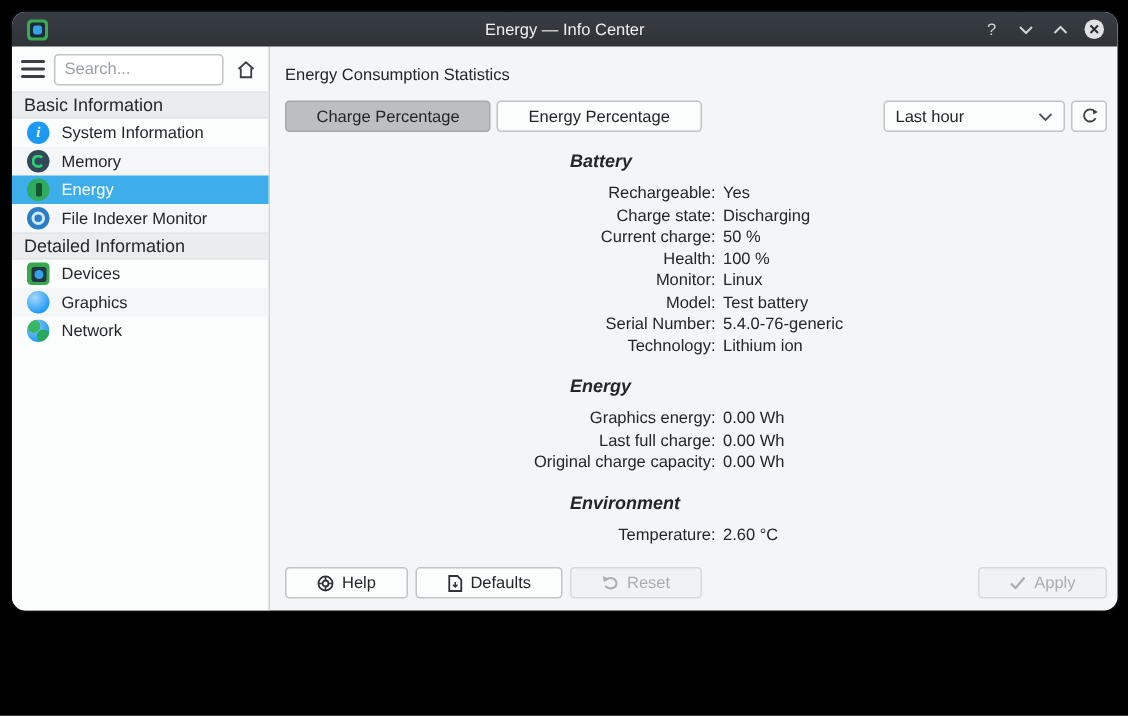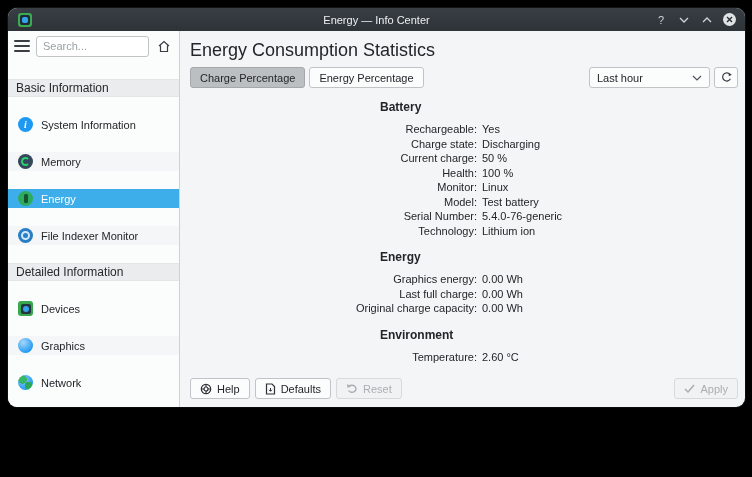--- a/index.html
+++ b/index.html
@@ -19,21 +19,21 @@
     border-radius:2px; background:#35a3e8; z-index:1; }
   .tb-title { position:absolute; left:0; right:0; text-align:center; pointer-events:none; }
   .tb-controls { margin-left:auto; display:flex; align-items:center; gap:9px; padding-right:9px; z-index:2; }
   .tb-btn { width:14px; height:14px; display:flex; align-items:center; justify-content:center;
     color:#cfd4d8; font-size:11px; cursor:default; }
   .tb-close { width:13px; height:13px; border-radius:50%; background:#dfe3e5;
     display:flex; align-items:center; justify-content:center; }
   
   .body-row { flex:1; display:flex; min-height:0; }
   .sidebar { width:172px; flex:none; background:#fbfcfc; border-right:1px solid #cfd2d4;
-    display:flex; flex-direction:column; font-size:11px; color:#232629;gap:18px; }
+    display:flex; flex-direction:column; font-size:11px; color:#232629; }
   .search-row { height:30px; flex:none; display:flex; align-items:center; padding:0 6px; gap:6px; }
   .hamburger { width:16px; height:12px; display:flex; flex-direction:column; justify-content:space-between; flex:none; }
   .hamburger i { display:block; height:2px; background:#3a3f44; border-radius:1px; }
   .search-input { flex:1; height:21px; border:1px solid #bfc4c6; border-radius:3px;
     background:#fff; font:inherit; font-size:11px; padding:0 6px; color:#232629; min-width:0; }
   .search-input::placeholder { color:#9aa0a4; }
   .home-btn { width:18px; height:18px; flex:none; display:flex; align-items:center; justify-content:center; }
   .sb-header { height:18px; flex:none; background:#ebeced; border-top:1px solid #e2e4e5;
     border-bottom:1px solid #e2e4e5; display:flex; align-items:center; padding-left:8px;
     font-size:12px; color:#26292c; }
@@ -57,35 +57,35 @@
   .ic-devices::after { content:""; position:absolute; inset:2.5px; border-radius:2px; background:#233541; }
   .ic-devices::before { content:""; position:absolute; left:4.5px; top:4.5px; width:6px; height:6px;
     border-radius:50%; background:#35a3e8; z-index:1; }
   .ic-graphics { background:radial-gradient(circle at 35% 30%, #a6d7f8, #1d99f3 75%); }
   .ic-network { background:
     radial-gradient(circle at 30% 30%, #37b766 0 28%, transparent 30%),
     radial-gradient(circle at 72% 72%, #2aa85a 0 26%, transparent 28%),
     radial-gradient(circle at 35% 30%, #8ecaef, #1d99f3 75%); }
   
   .content { flex:1; min-width:0; display:flex; flex-direction:column; padding:8px 7px 8px 10px; }
-  .page-title { font-size:18px; color:#232629; line-height:22px; }
+  .page-title { font-size:11px; color:#232629; line-height:22px; }
   .toolbar { margin-top:6px; display:flex; align-items:center; }
   .btn { height:21px; border:1px solid #bfc4c6; border-radius:3px; background:#fbfcfc;
-    font:inherit; font-size:11px; color:#232629; padding:0 9px; display:inline-flex;
+    font:inherit; font-size:11px; color:#232629; padding:0 20px; display:inline-flex;
     align-items:center; gap:5px; cursor:default; }
   .tab-btn.active { background:#bcbfc1; border-color:#a4a8aa; }
   .tab-btn + .tab-btn { margin-left:4px; }
   .spacer { flex:1; }
   .select { width:121px; height:21px; border:1px solid #bfc4c6; border-radius:3px;
     background:#fbfcfc; display:flex; align-items:center; padding:0 7px; font-size:11px; color:#232629; }
   .select svg { margin-left:auto; }
   .refresh-btn { width:24px; height:21px; margin-left:4px; padding:0; justify-content:center; }
   
   .form { flex:1; overflow:hidden; margin-top:2px; }
-  .form-heading { margin:12px 0 8px 190px; font-size:12px; font-weight:bold; color:#232629; }
+  .form-heading { margin:12px 0 8px 190px; font-size:12px; font-weight:bold; color:#232629;font-style:italic; }
   .form-heading.first { margin-top:10px; }
   .form-row { display:grid; grid-template-columns:287px 1fr; column-gap:5px;
     font-size:11px; line-height:14.5px; color:#232629; }
   .form-label { text-align:right; }
   
   .footer { flex:none; display:flex; align-items:center; gap:5px; padding-top:6px; }
   .btn[disabled] { color:#abaeb0; border-color:#d7d9da; background:#f1f2f3; }
   .btn svg { flex:none; }
 </style>
 </head>

